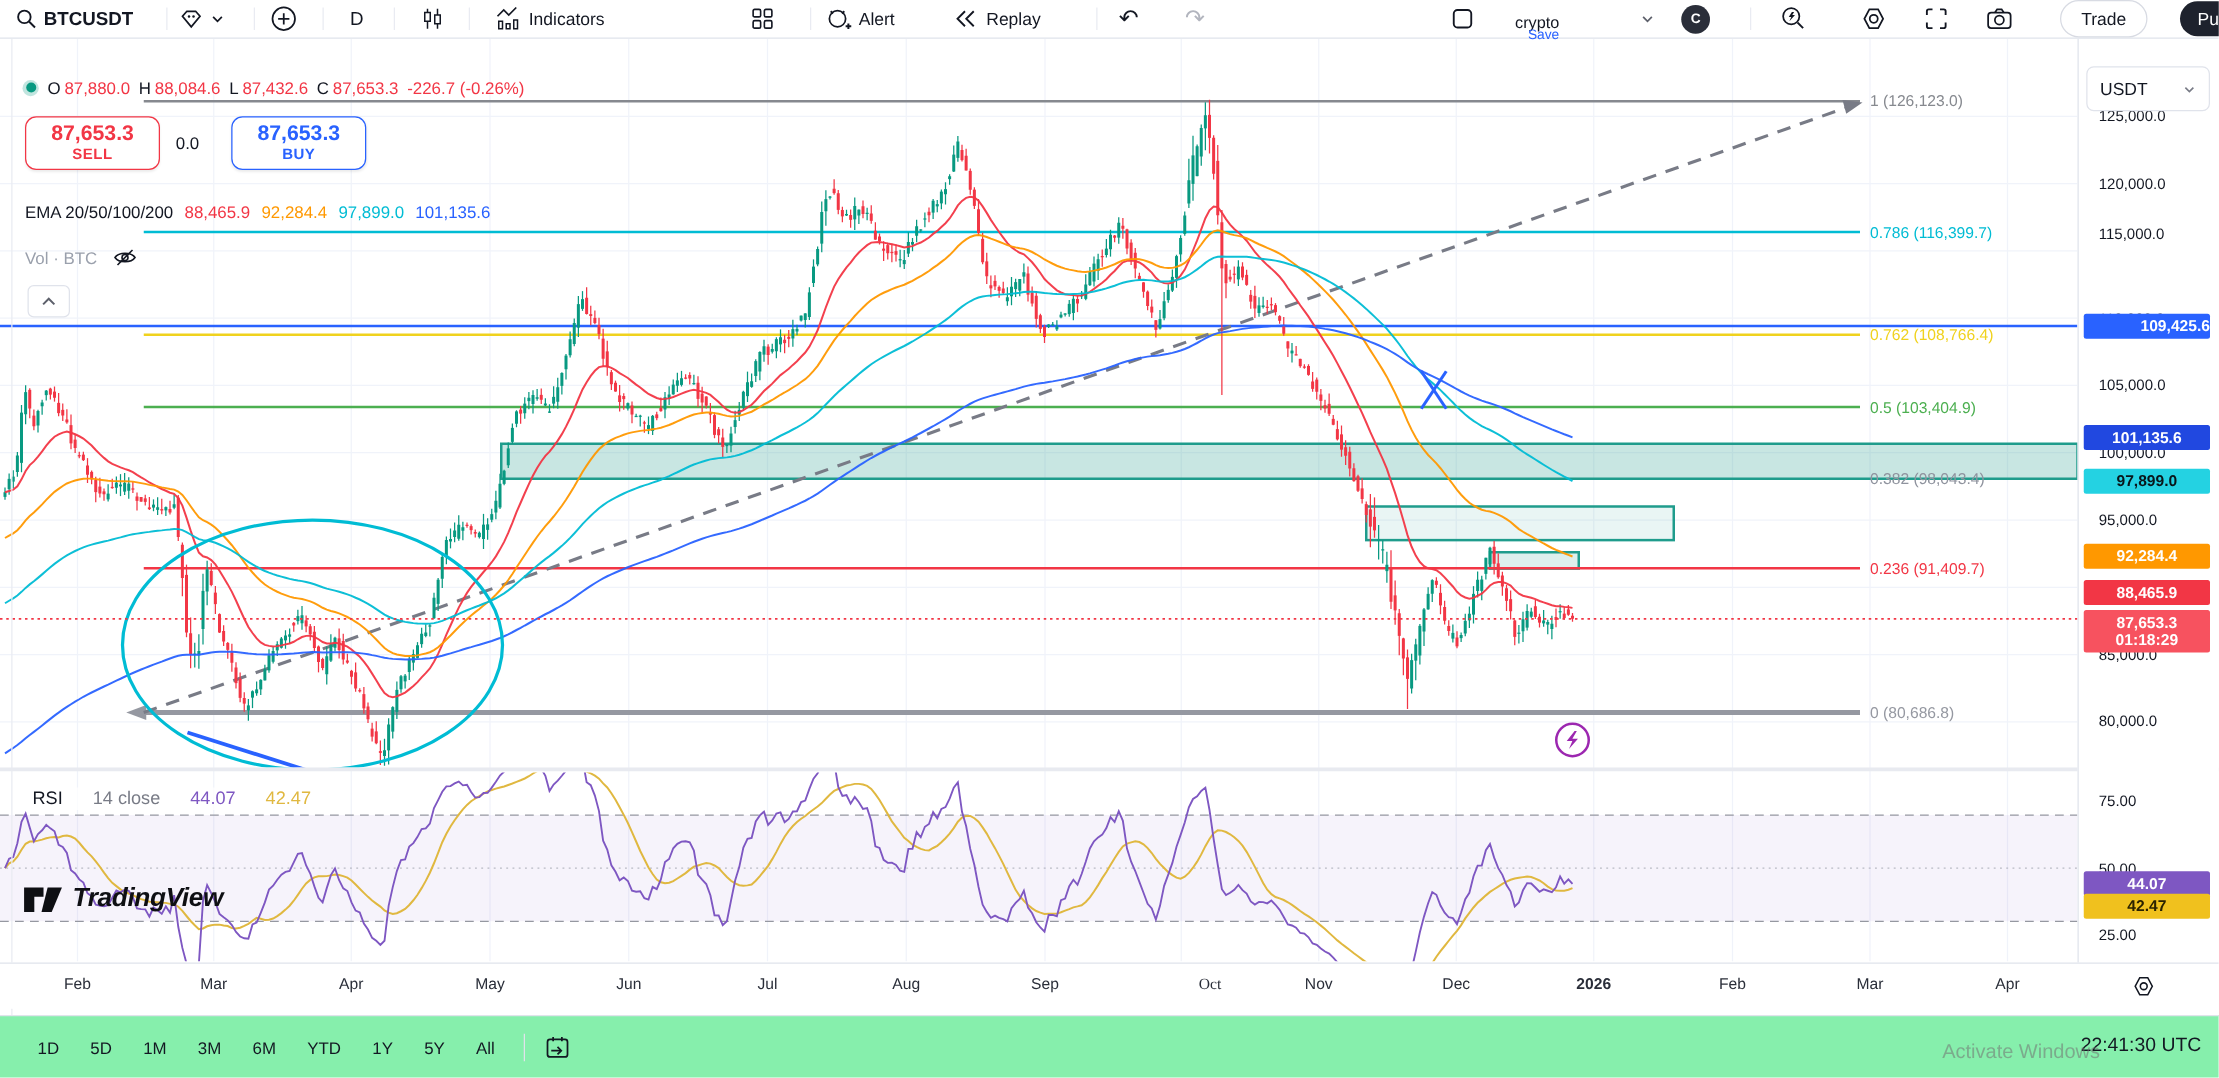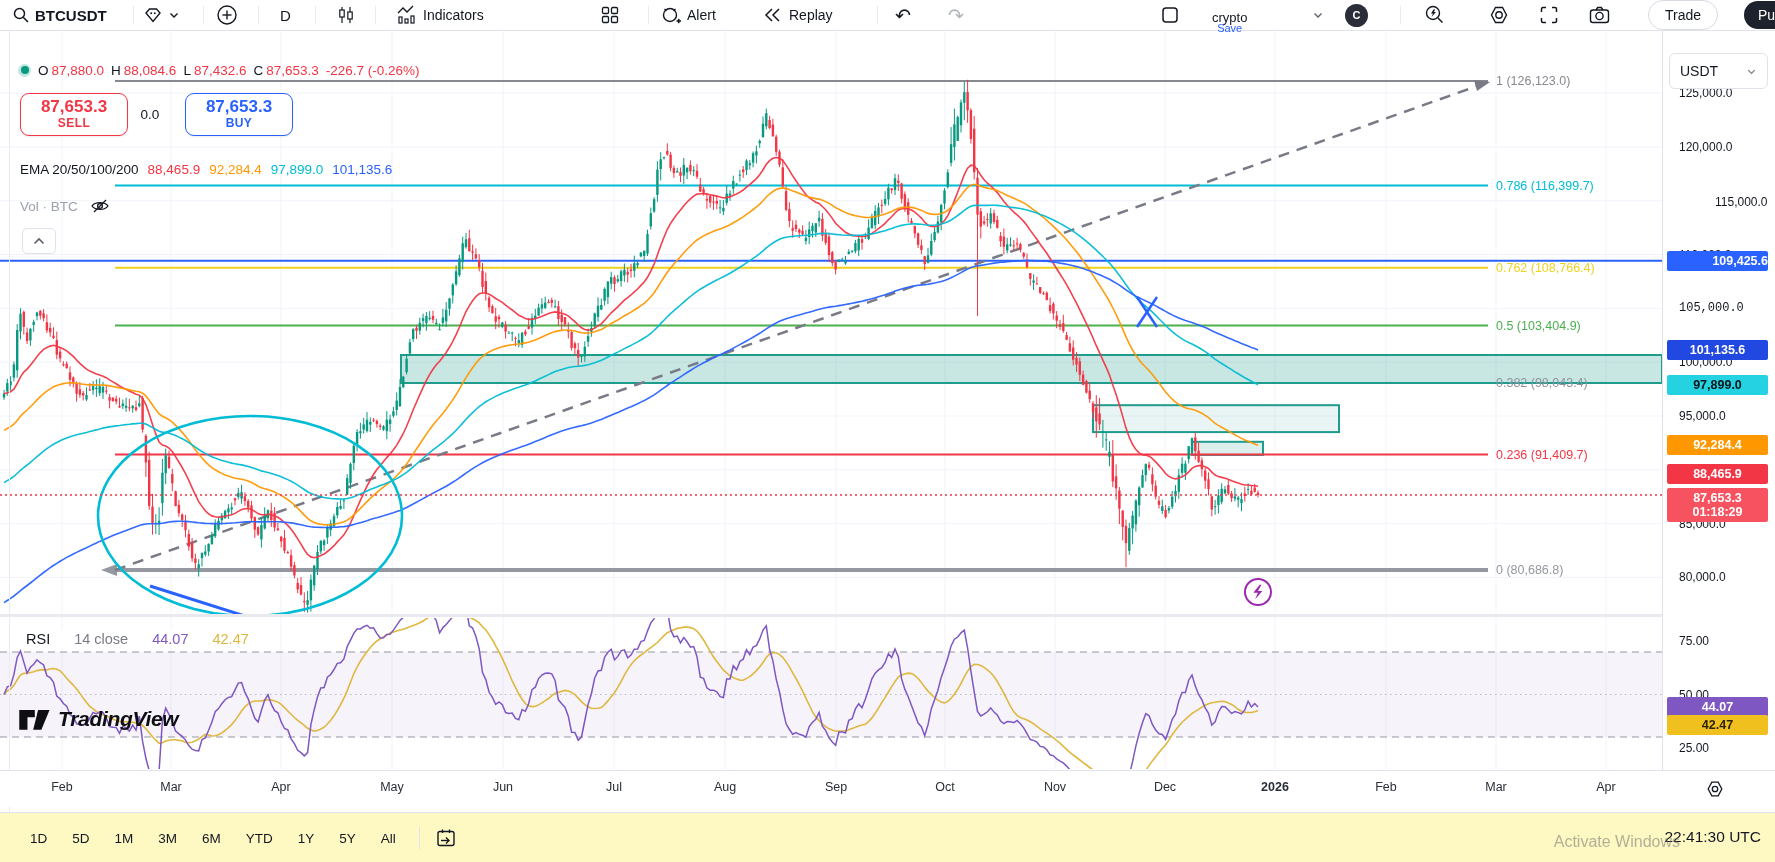--- a/index.html
+++ b/index.html
@@ -6,21 +6,21 @@
   body{width:1775px;height:862px;position:relative;overflow:hidden;background:#fff;
        font-family:"Liberation Sans",sans-serif;color:#131722;-webkit-font-smoothing:antialiased;}
   .abs{position:absolute;}
   
   #top-toolbar{left:0;top:0;width:1775px;height:30px;background:#fff;border-bottom:1px solid #e0e3eb;z-index:40;}
   .tb-item{position:absolute;top:0;height:30px;display:flex;align-items:center;gap:5px;font-size:14px;color:#131722;cursor:pointer;}
   .tb-sep{position:absolute;top:6px;width:1px;height:18px;background:#e9ebf2;}
   .icon-svg{display:block;}
   .symbol{font-weight:bold;font-size:15px;}
   .interval{font-size:15px;}
-  .save-stack{display:flex;flex-direction:column;align-items:center;line-height:11px;margin-top:16px;}
+  .save-stack{display:flex;flex-direction:column;align-items:flex-end;line-height:11px;margin-top:16px;}
   .save-stack .nm{font-size:13px;color:#131722;}
   .save-stack .sv{font-size:11px;color:#2962ff;}
   .avatar{width:23px;height:23px;border-radius:50%;background:#2a2e39;color:#fff;font-size:11px;
           display:flex;align-items:center;justify-content:center;font-weight:bold;}
   .trade-btn{border:1px solid #d8dbe3;border-radius:15px;height:28px;padding:0 16px;display:flex;align-items:center;
              font-size:14px;background:#fff;}
   .publish-btn{background:#1e222d;color:#fff;border-radius:15px;height:28px;padding:0 14px;display:flex;align-items:center;font-size:14px;}
   
   #ohlc-legend{left:18px;top:60px;height:20px;display:flex;align-items:center;gap:7px;font-size:13.5px;z-index:30;}
   .ohlc-dot{width:13px;height:13px;border-radius:50%;background:rgba(8,153,129,.25);display:flex;align-items:center;justify-content:center;}
@@ -45,21 +45,21 @@
   .ax-badge{position:absolute;left:4px;width:101px;border-radius:2px;text-align:center;font-size:12.5px;font-weight:bold;
             transform:translateY(-50%);padding:3px 0;line-height:14px;z-index:5;}
   #usdt-btn{position:absolute;left:6px;top:23px;width:99px;height:36px;background:#fff;border:1px solid #e0e3eb;border-radius:6px;
             display:flex;align-items:center;justify-content:space-between;padding:0 10px;font-size:14px;z-index:8;cursor:pointer;box-sizing:border-box;}
   .fib-label{position:absolute;font-size:12.5px;transform:translateY(-50%);white-space:nowrap;z-index:12;}
   
   #rsi-legend{left:22px;top:630px;display:flex;gap:24px;font-size:14.5px;z-index:30;align-items:center;background:rgba(255,255,255,.75);padding:1px 4px;}
   
   #time-axis{left:0;top:770px;width:1775px;height:36px;background:#fff;border-top:1px solid #e0e3eb;z-index:25;}
   .month-lb{position:absolute;top:9px;font-size:12.5px;color:#2a2e39;transform:translateX(-50%);}
-  #footer{left:0;top:812px;width:1775px;height:50px;border-top:1px solid #e0e3eb;background:#fef9c3;z-index:25;}
+  #footer{left:0;top:812px;width:1775px;height:50px;border-top:1px solid #e0e3eb;background:#86efac;z-index:25;}
   .range-row{position:absolute;left:22px;top:0;height:50px;display:flex;align-items:center;gap:9px;}
   .range-btn{font-size:13.5px;color:#131722;padding:5px 8px;border-radius:5px;cursor:pointer;}
   .foot-sep{width:1px;height:22px;background:#e0e3eb;margin:0 6px;}
   #utc-time{position:absolute;right:14px;top:15px;font-size:15.5px;font-weight:500;color:#131722;}
   #watermark{position:absolute;right:95px;top:20px;font-size:16px;color:rgba(115,115,115,.55);z-index:1;}
   
   #left-rail{left:9px;top:30px;width:1px;height:782px;background:#e9ebf2;z-index:15;}
   #pane-divider{left:0;top:614px;width:1775px;height:3px;background:#e8eaf0;z-index:18;}
   #tv-logo{left:16px;top:702px;display:flex;align-items:center;gap:6px;z-index:14;font-style:italic;}
   #tv-logo .word{font-size:21px;font-weight:bold;color:#0e0f13;letter-spacing:-.3px;}
@@ -1111,23 +1111,23 @@
 <div id="price-axis" class="abs">
   <div id="usdt-btn">
     <span>USDT</span>
     <svg width="11" height="11" viewBox="0 0 12 12">
       <path d="M2.5 4.5 L6 8 L9.5 4.5" fill="none" stroke="#787b86" stroke-width="1.4"></path>
     </svg>
   </div>
   <div id="axis-ticks">
       <div class="ax-tick" style="top: 63.0861px;">125,000.0</div>
       <div class="ax-tick" style="top: 116.898px;">120,000.0</div>
-      <div class="ax-tick" style="top: 172px; margin-left: 36px;">115,000.0</div>
+      <div class="ax-tick" style="top: 157px;">115,000.0</div>
       <div class="ax-tick" style="top: 224.521px;">110,000.0</div>
-      <div class="ax-tick" style="top: 278.333px; font-family: Liberation Mono, monospace;">105,000.0</div>
+      <div class="ax-tick" style="top: 278.333px;">105,000.0</div>
       <div class="ax-tick" style="top: 332.145px;">100,000.0</div>
       <div class="ax-tick" style="top: 385.956px;">95,000.0</div>
       <div class="ax-tick" style="top: 493.58px;">85,000.0</div>
       <div class="ax-tick" style="top: 547.392px;">80,000.0</div>
       <div class="ax-tick" style="top: 611.375px;">75.00</div>
       <div class="ax-tick" style="top: 664.5px;">50.00</div>
       <div class="ax-tick" style="top: 717.625px;">25.00</div>
     </div>
   <div id="axis-badges">
       <div class="ax-badge" style="background: rgb(41, 98, 255); color: rgb(255, 255, 255); top: 230.703px; text-align: right;">109,425.6</div>
@@ -1153,21 +1153,21 @@
 
 <div id="time-axis" class="abs">
     <div class="month-lb" style="left: 62px;">Feb</div>
     <div class="month-lb" style="left: 171px;">Mar</div>
     <div class="month-lb" style="left: 281px;">Apr</div>
     <div class="month-lb" style="left: 392px;">May</div>
     <div class="month-lb" style="left: 503px;">Jun</div>
     <div class="month-lb" style="left: 614px;">Jul</div>
     <div class="month-lb" style="left: 725px;">Aug</div>
     <div class="month-lb" style="left: 836px;">Sep</div>
-    <div class="month-lb" style="left: 945px;">Oct</div>
+    <div class="month-lb" style="left: 968px; font-family: Liberation Serif, serif;">Oct</div>
     <div class="month-lb" style="left: 1055px;">Nov</div>
     <div class="month-lb" style="left: 1165px;">Dec</div>
     <div class="month-lb" style="left: 1275px; font-weight: bold;">2026</div>
     <div class="month-lb" style="left: 1386px;">Feb</div>
     <div class="month-lb" style="left: 1496px;">Mar</div>
     <div class="month-lb" style="left: 1606px;">Apr</div>
   </div>
 <svg id="axis-gear" width="20" height="20" viewBox="0 0 22 22">
   <path d="M7.5 3.5 H14.5 L18.5 11 L14.5 18.5 H7.5 L3.5 11 Z" fill="none" stroke="#131722" stroke-width="1.4"></path>
   <circle cx="11" cy="11" r="3" fill="none" stroke="#131722" stroke-width="1.4"></circle>

